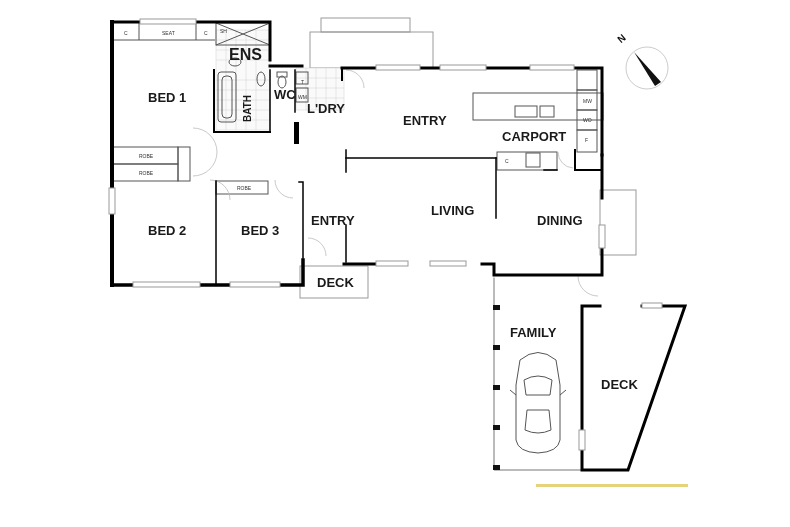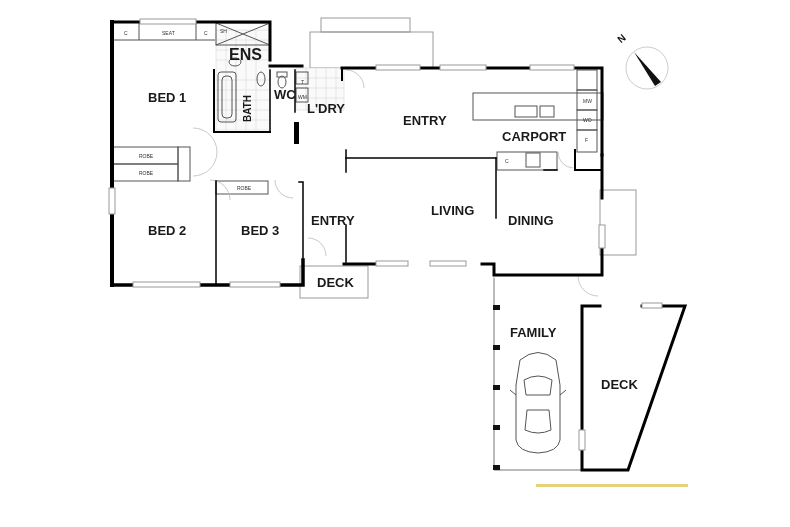--- a/index.html
+++ b/index.html
@@ -170,21 +170,21 @@
 <div class="room-label" style="left:148px;top:90px;">BED 1</div>
 <div class="room-label" style="left:148px;top:223px;">BED 2</div>
 <div class="room-label" style="left:241px;top:223px;">BED 3</div>
 <div class="room-label" style="left:229px;top:46px;font-size:16px;text-align:right;">ENS</div>
 <div class="room-label bath-label" style="left:242px;top:122px;font-size:10px;">BATH</div>
 <div class="room-label" style="left:274px;top:87px;">WC</div>
 <div class="room-label" style="left:307px;top:101px;">L'DRY</div>
 <div class="room-label" style="left:403px;top:113px;">ENTRY</div>
 <div class="room-label" style="left:502px;top:129px;">CARPORT</div>
 <div class="room-label" style="left:399px;top:203px;padding-left:32px;">LIVING</div>
-<div class="room-label" style="left:508px;top:213px;">DINING</div>
+<div class="room-label" style="left:537px;top:213px;">DINING</div>
 <div class="room-label" style="left:311px;top:213px;">ENTRY</div>
 <div class="room-label" style="left:317px;top:275px;">DECK</div>
 <div class="room-label" style="left:510px;top:325px;">FAMILY</div>
 <div class="room-label" style="left:601px;top:377px;">DECK</div>
 
 <div class="small-label" style="left:124px;top:30px;">C</div>
 <div class="small-label" style="left:162px;top:30px;">SEAT</div>
 <div class="small-label" style="left:204px;top:30px;">C</div>
 <div class="small-label" style="left:220px;top:28px;">SH</div>
 <div class="small-label" style="left:139px;top:153px;">ROBE</div>

